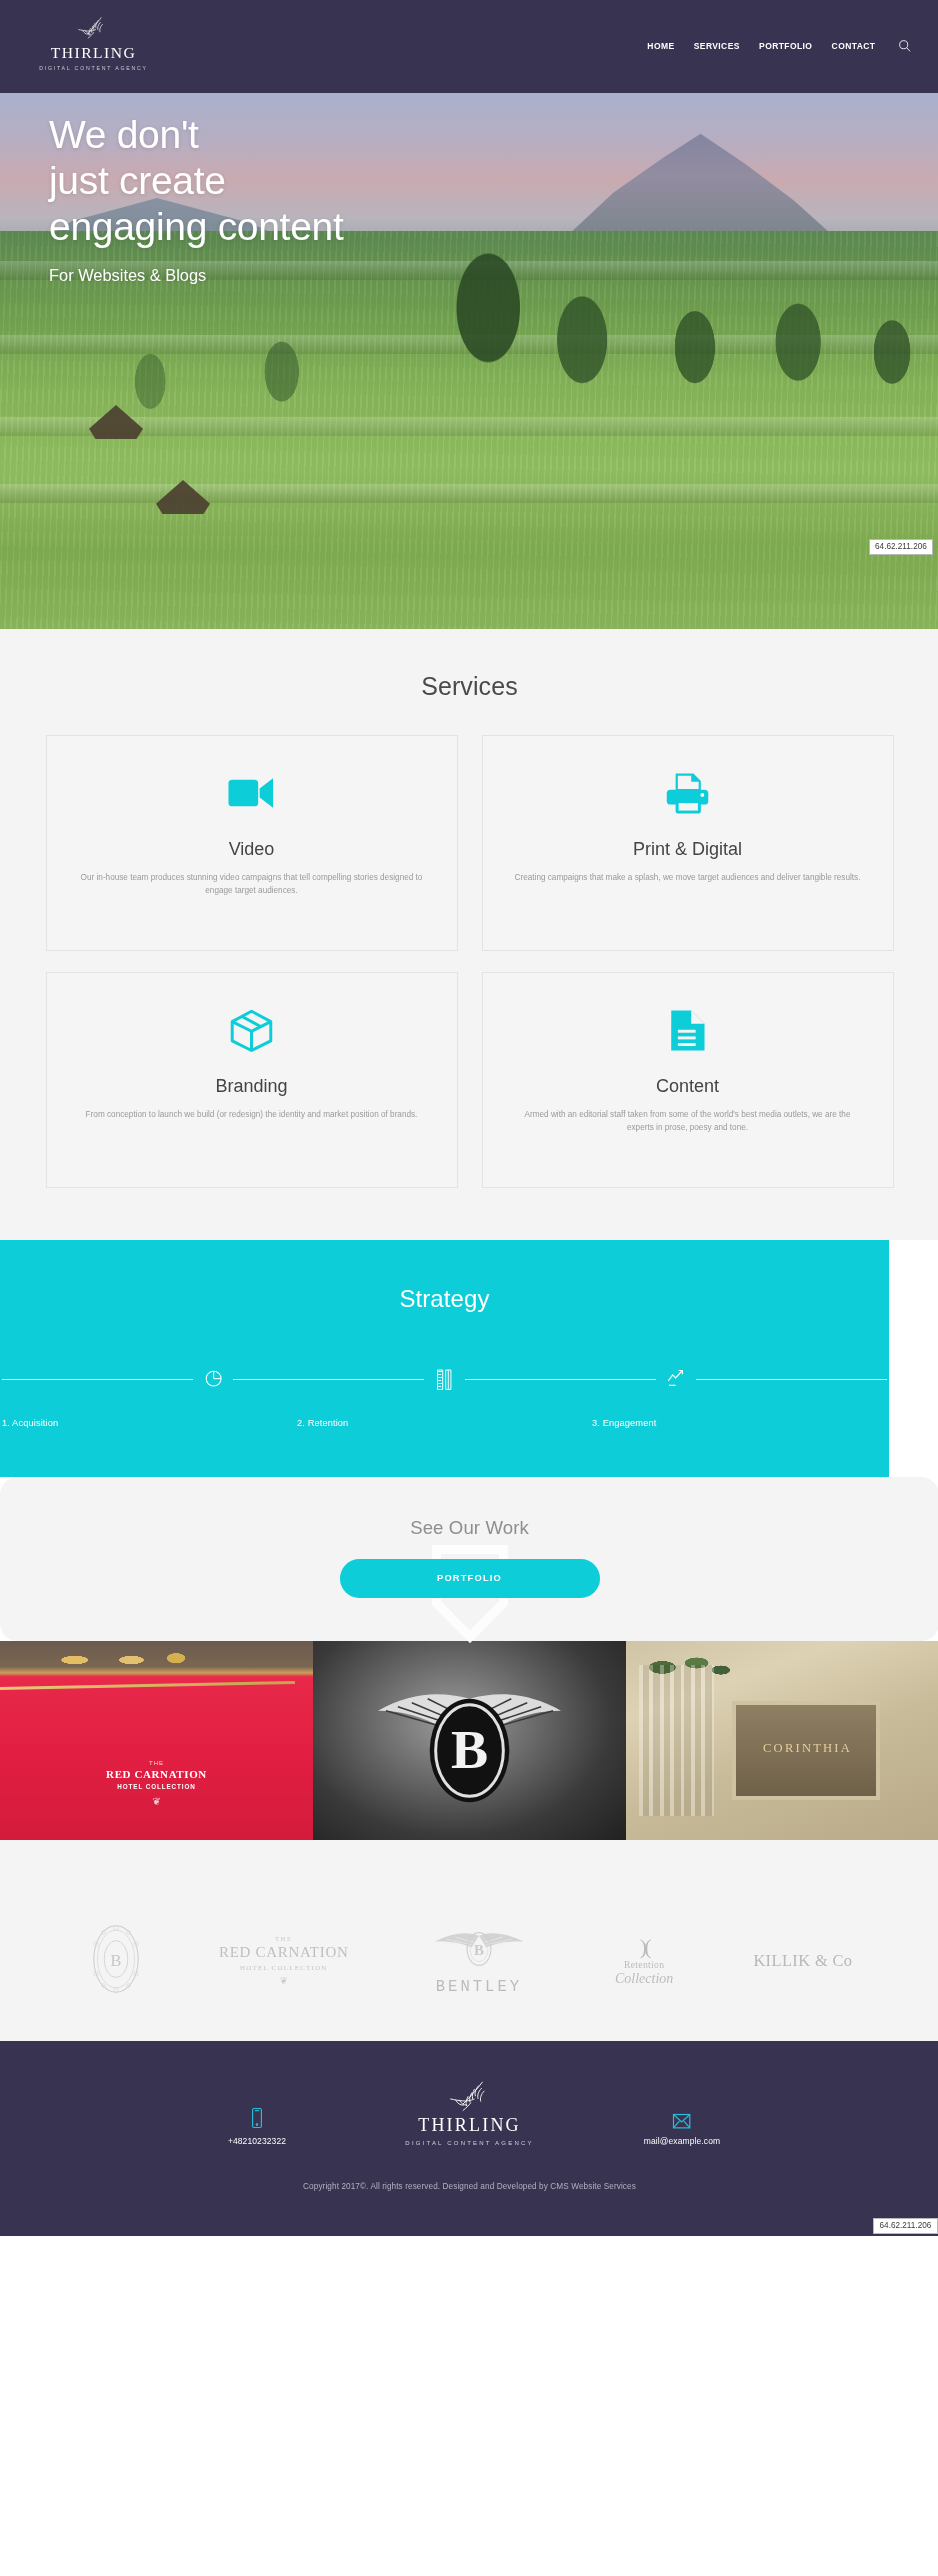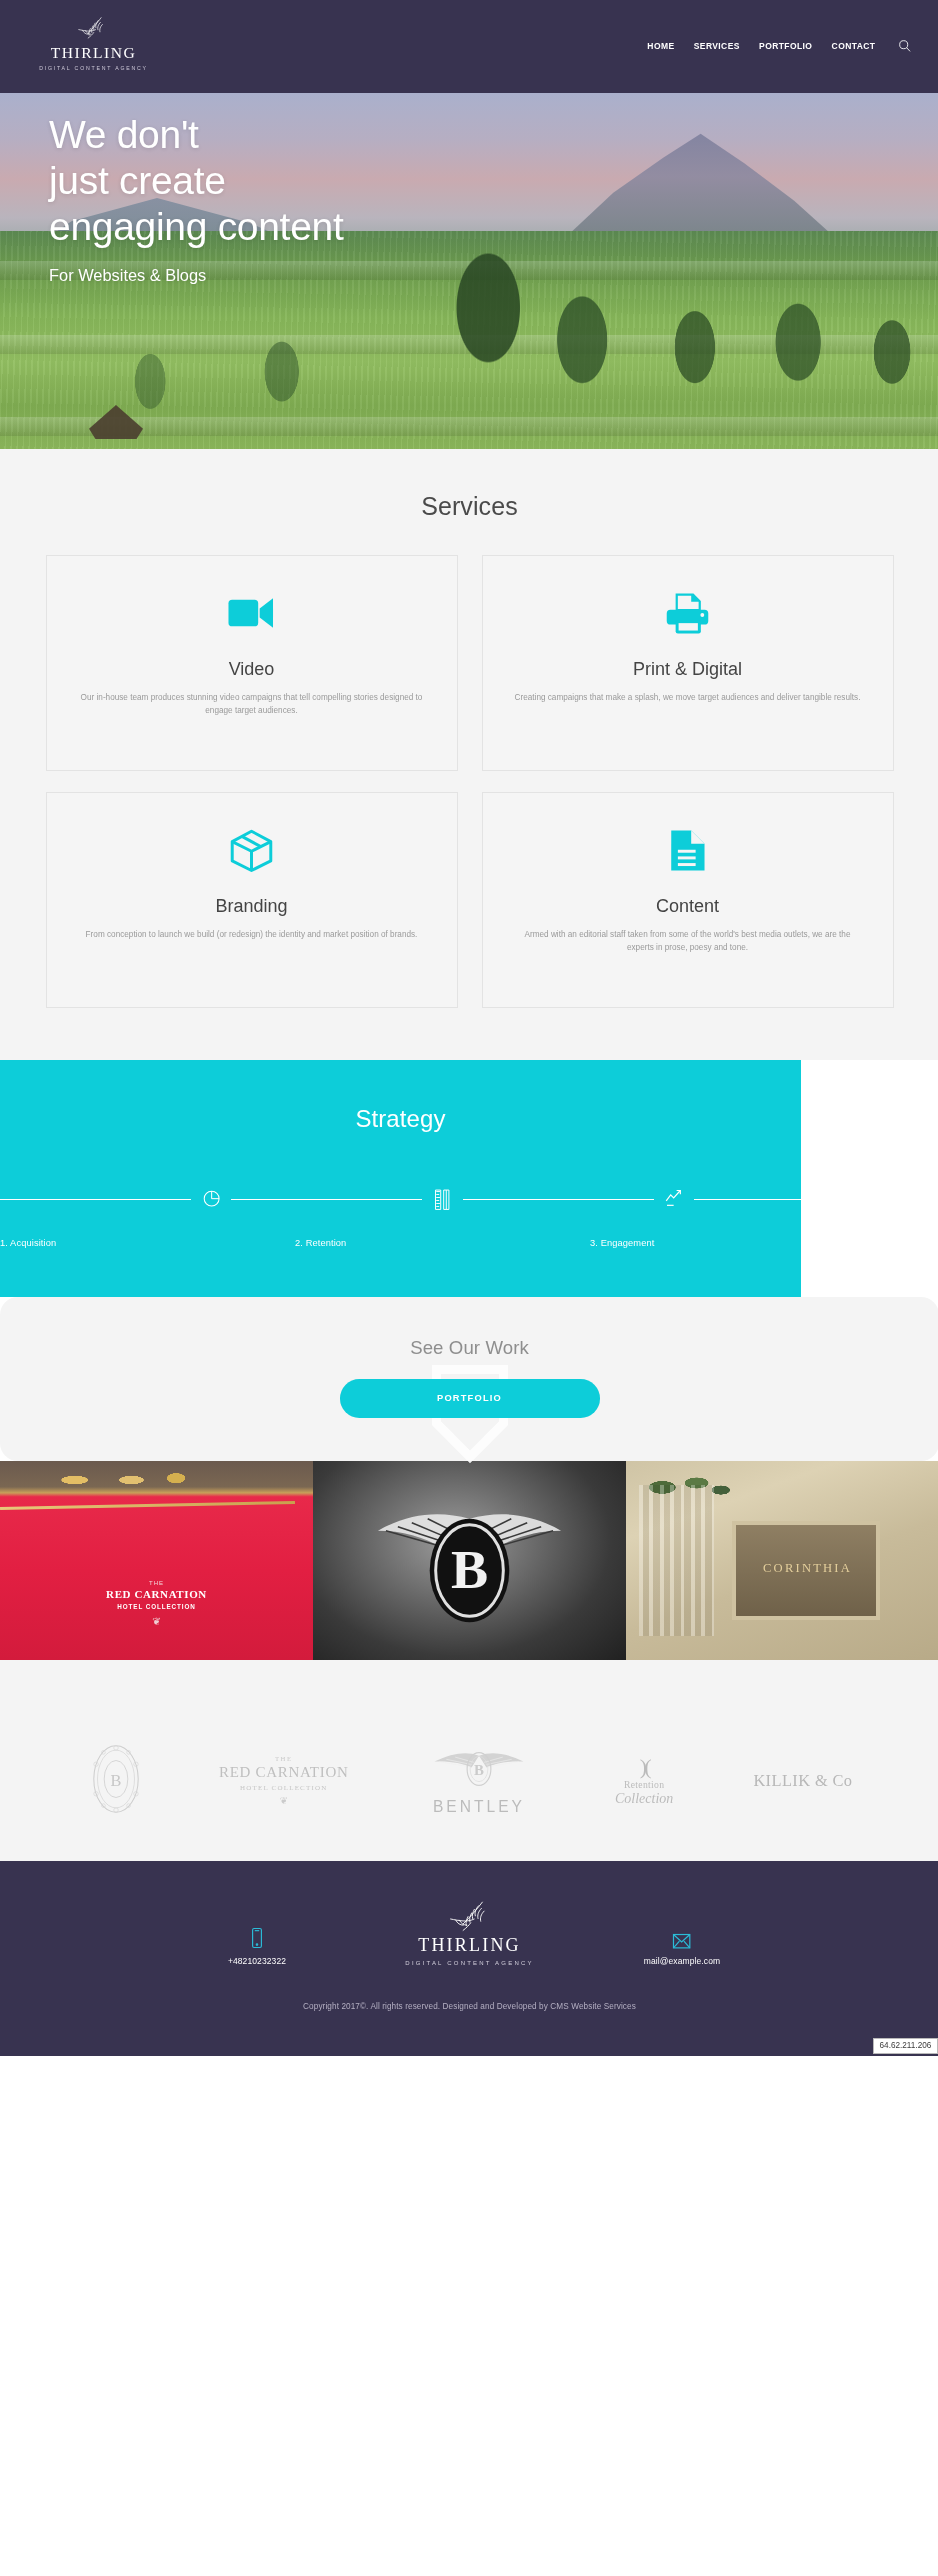--- a/index.html
+++ b/index.html
@@ -64,21 +64,21 @@
   .search-btn {
     width: 13.4px; height: 13.4px;
     display: inline-block;
     cursor: pointer;
     margin-left: 3px;
   }
 
   
   .hero {
     position: relative;
-    height: 356px;
+    height: 536px;
     width: 939px;
     overflow: hidden;
     background:
       linear-gradient(to bottom,
         #9ba4c0 0%, #a9a6bd 9%, #c3a8ad 14%, #b4b2bd 19%,
         #8fa0a8 25%, #6e8a72 33%, #5e8a4f 42%, #7fae55 52%,
         #8fbb5c 62%, #89b457 74%, #93bd60 86%, #8ab457 100%);
   }
   .hero-bg {
     position: absolute; inset: 0;
@@ -204,21 +204,21 @@
   .svc-desc {
     font-size: 8.2px;
     line-height: 13.4px;
     color: #9a9a9a;
     max-width: 349px;
   }
 
   
   .strategy {
     background: #0dcdd9;
-    width: 801px;
+    width: 889px;
     padding: 45px 0 49px;
     color: #ffffff;
     text-align: center;
   }
   .strategy h2 {
     font-size: 24px;
     font-weight: 400;
     letter-spacing: 0.1px;
   }
   .strategy-track {
@@ -372,21 +372,21 @@
     cursor: pointer;
     text-align: center;
   }
   .c-belvia { width: 58px; }
   .c-rc { width: 149px; font-family:"Liberation Serif", serif; }
   .c-rc .l1 { font-size: 6.7px; letter-spacing: 1.5px; color:#c8c8c8;}
   .c-rc .l2 { font-size: 15px; letter-spacing: 0.7px; color:#bdbdbd; margin-top:2.2px;}
   .c-rc .l3 { font-size: 7px; letter-spacing: 1.2px; color:#c4c4c4; margin-top:3px;}
   .c-rc .l4 { font-size: 9.7px; color:#c9c9c9; margin-top: 3px;}
   .c-bentley { width: 112px; }
-  .c-bentley .bw { font-family:Liberation Sans, sans-serif; font-size: 15.6px; letter-spacing: 3px; color:#b9b9b9; font-weight: 400; margin-top: 1.5px;}
+  .c-bentley .bw { font-family:Liberation Mono, monospace; font-size: 15.6px; letter-spacing: 3px; color:#b9b9b9; font-weight: 400; margin-top: 1.5px;}
   .c-dorch { width: 89px; font-family:"Liberation Serif", serif; color:#b9b9b9;}
   .c-dorch .d1 { font-size: 9.7px; letter-spacing: 0.3px;}
   .c-dorch .d2 { font-size: 14px; font-style: italic; margin-top: 0.7px;}
   .c-killik { font-family:"Liberation Serif", serif; font-size: 16.4px; color:#b5b5b5; letter-spacing: 0.4px; }
 
   
   .site-footer {
     background: #383350;
     width: 939px;
     padding: 39px 0 45px;

